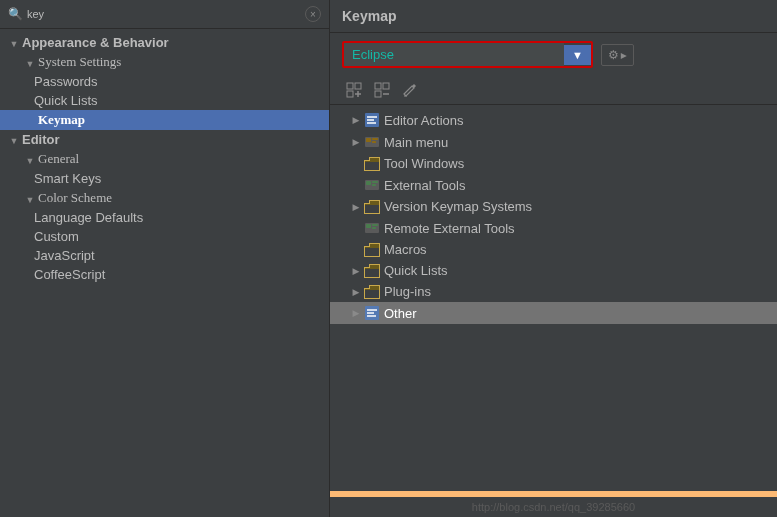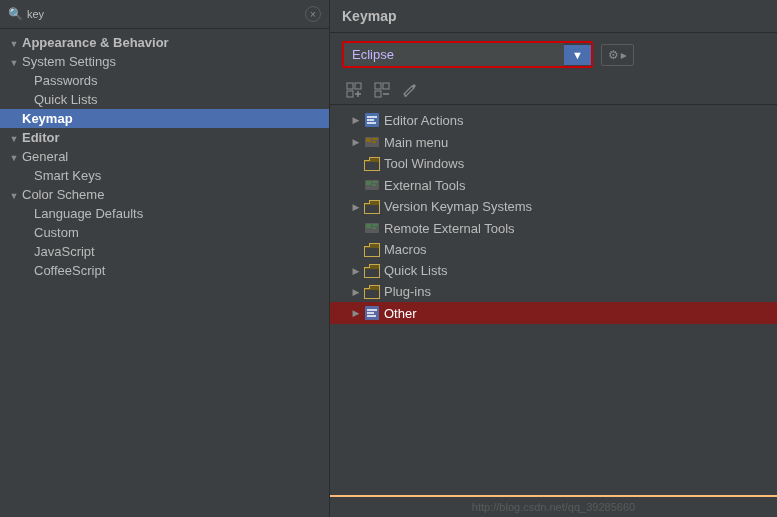--- a/index.html
+++ b/index.html
@@ -86,21 +86,21 @@
       background: #4b6eaf;
       color: #ffffff;
     }
 
     .tree-item.selected .item-label {
       color: #ffffff;
       font-weight: bold;
     }
 
     .indent-1 { padding-left: 8px; }
-    .indent-2 { padding-left: 8px; }
+    .indent-2 { padding-left: 24px; font-family: Liberation Serif, serif; }
     .indent-3 { padding-left: 20px; }
 
     .arrow {
       width: 12px;
       height: 12px;
       margin-right: 2px;
       display: inline-flex;
       align-items: center;
       justify-content: center;
       font-size: 9px;
@@ -142,21 +142,21 @@
     .keymap-dropdown-wrapper {
       border: 2px solid #cc0000;
       border-radius: 2px;
       display: flex;
       align-items: center;
     }
 
     .keymap-dropdown {
       background: #45494a;
       border: none;
-      color: #c4b5fd;
+      color: #14b8a6;
       font-size: 13px;
       padding: 4px 8px;
       outline: none;
       width: 220px;
       appearance: none;
       cursor: pointer;
     }
 
     .dropdown-arrow {
       background: #4b6eaf;
@@ -210,30 +210,30 @@
 
     .right-tree-item {
       display: flex;
       align-items: center;
       padding: 3px 20px;
       cursor: pointer;
       white-space: nowrap;
     }
 
     .right-tree-item.selected {
-      background: #7f1d1d;
+      background: #737373;
       color: #ffffff;
     }
 
     .watermark {
       text-align: center;
       padding: 4px;
       font-size: 11px;
       color: #5a5a5a;
-      border-top: 2px solid #fdba74;
+      border-top: 6px solid #fdba74;
     }
 
     .scrollbar-container {
       overflow-y: auto;
       scrollbar-width: thin;
       scrollbar-color: #5a5a5a #3c3f41;
     }
   </style>
 </head>
 <body>

